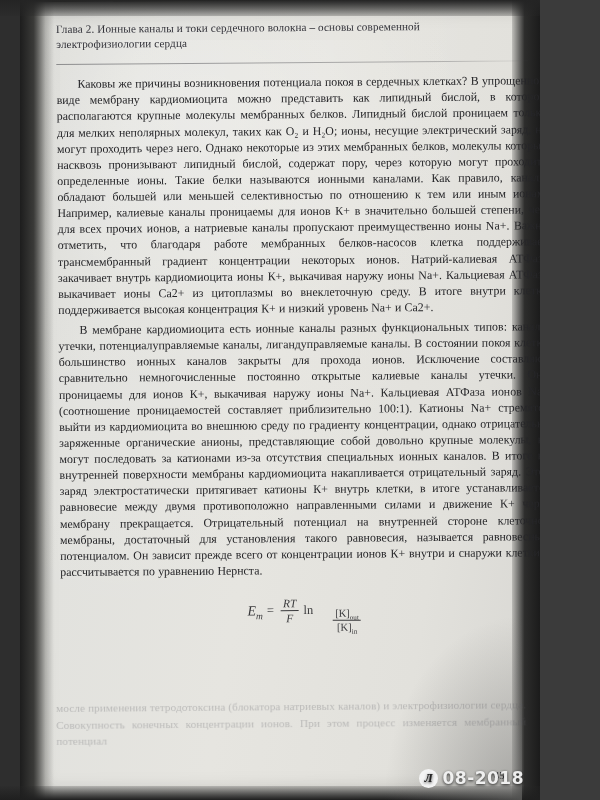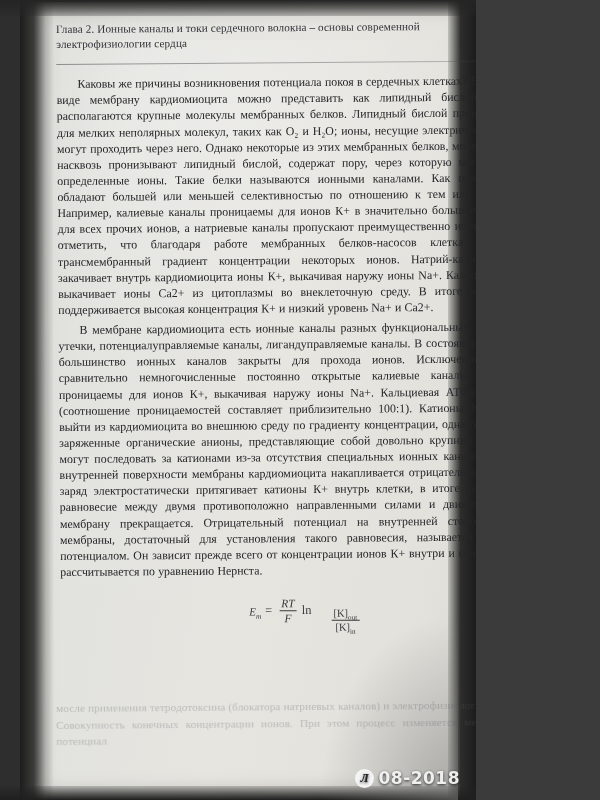--- a/index.html
+++ b/index.html
@@ -8,21 +8,21 @@
   }
   body {
     width: 600px;
     height: 800px;
     background: #3b3b3b;
     font-family: "Liberation Serif", serif;
     overflow: hidden;
   }
   #page-root {
     position: relative;
-    width: 476px;
+    width: 540px;
     height: 800px;
     background: #2e2e2e;
     overflow: hidden;
   }
   
   .page-sheet {
     position: absolute;
     left: 28px;
     top: 0px;
     width: 556px;
@@ -126,21 +126,21 @@
   
   .formula {
     margin-top: 10px;
     display: flex;
     justify-content: center;
     align-items: center;
     font-family: "Liberation Serif", serif;
     color: #2b2b2e;
     opacity: 0.92;
   }
-  .f-italic { font-style: italic; font-size: 11px; }
+  .f-italic { font-style: italic; font-size: 14px; }
   .f-eq { font-size: 12.5px; margin: 0 4px; }
   .frac {
     display: inline-flex;
     flex-direction: column;
     align-items: center;
     vertical-align: middle;
     margin: 0 3px;
     font-style: italic;
     font-size: 11.5px;
     line-height: 1.05;

